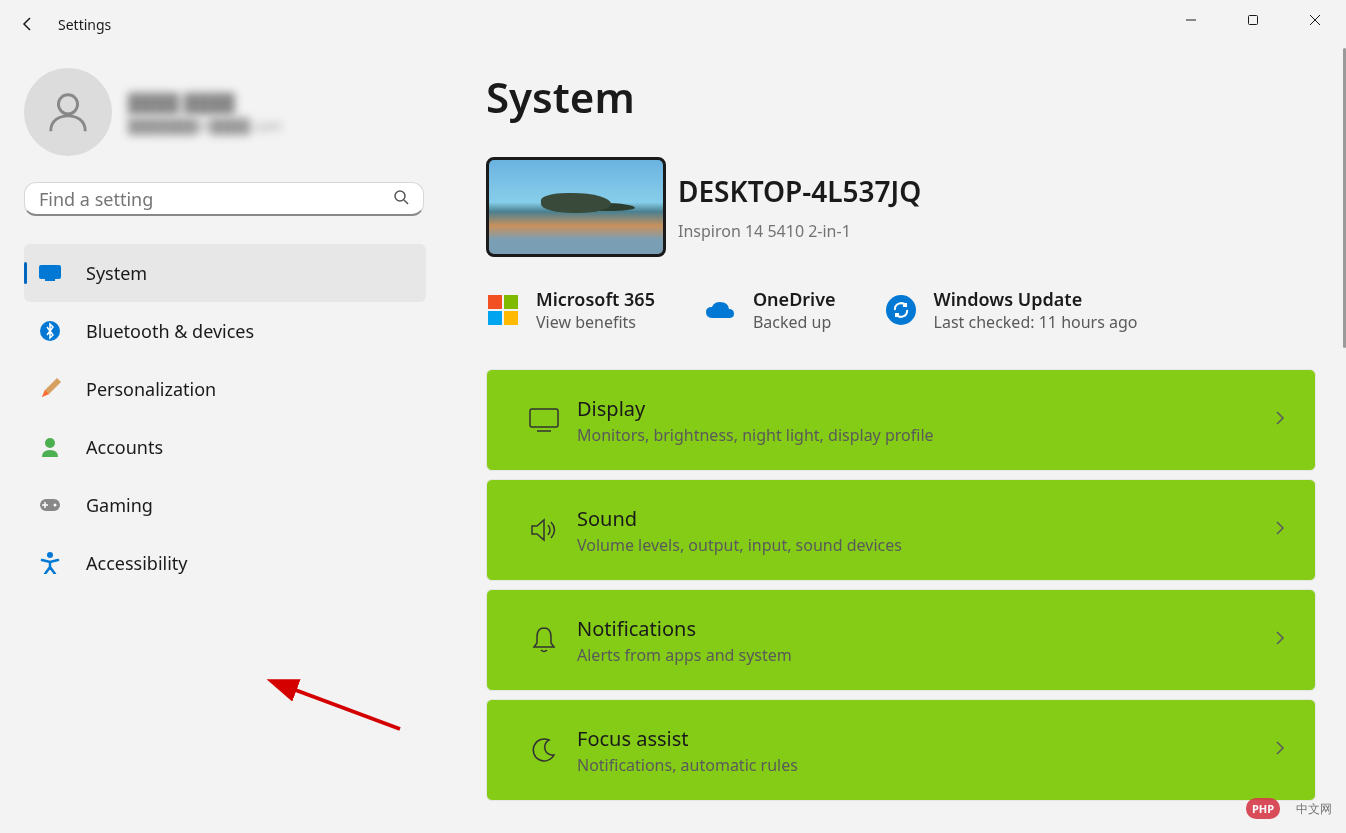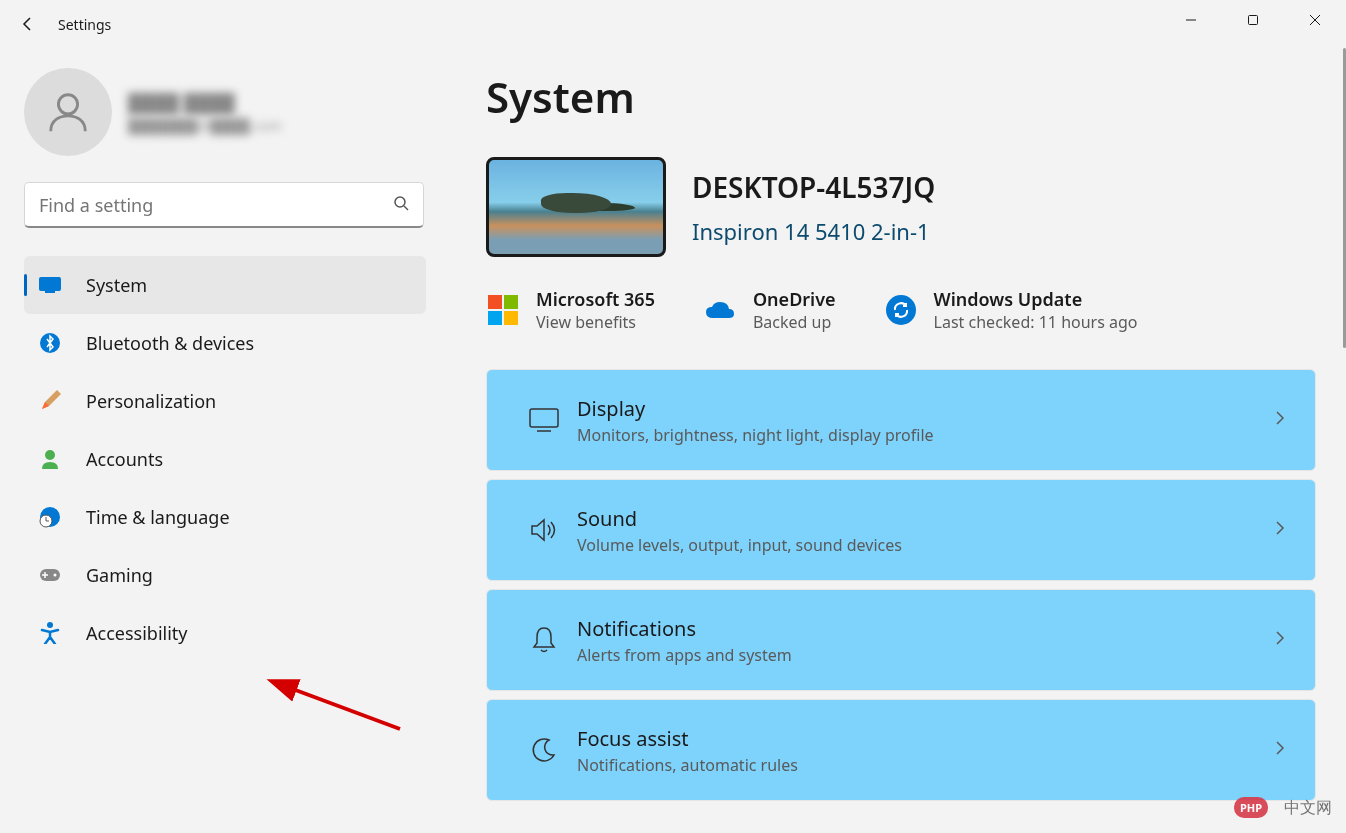--- a/index.html
+++ b/index.html
@@ -84,25 +84,25 @@
     }
     .user-text .useremail {
       color: #999;
       filter: blur(4px);
       font-size: 14px;
       margin-top: 2px;
     }
     .search-box {
       position: relative;
       width: 400px;
-      height: 46px;
+      height: 34px;
       background: #ffffff;
       border: 1px solid #d6d6d6;
       border-bottom: 2px solid #888;
-      border-radius: 5px;
+      border-radius: 12px;
       display: flex;
       align-items: center;
       padding: 0 14px;
       margin-bottom: 28px;
     }
     .search-box input {
       border: none;
       outline: none;
       flex: 1;
       font-size: 18px;
@@ -161,21 +161,21 @@
       position:relative;
     }
     .page-title {
       font-size: 42px;
       font-weight: 600;
       color: #1a1a1a;
       margin-bottom: 32px;
     }
     .device-header {
       display: flex;
-      gap: 26px;
+      gap: 12px;
       align-items: center;
       margin-bottom: 30px;
     }
     .device-preview {
       width: 180px;
       height: 100px;
       border: 3px solid #1a1a1a;
       border-radius: 8px;
       background: linear-gradient(to bottom, #6bb3e0 0%, #87ceeb 45%, #4a8090 55%, #c9915d 70%, #7a9fb5 85%);
       position: relative;
@@ -188,22 +188,22 @@
       background:#3a4a3a;
       border-radius:40% 60% 50% 50%;
       box-shadow: 30px 4px 0 -6px #2d3d2d, -26px 6px 0 -10px #2d3d2d;
     }
     .device-name {
       font-size: 28px;
       font-weight: 600;
       color: #1a1a1a;
     }
     .device-model {
-      font-size: 22px;
-      color: #0c4a6e;
+      font-size: 16px;
+      color: #737373;
       margin-top: 10px;
     }
     .device-rename {
       font-size: 18px;
       color: #0067c0;
       cursor: pointer;
       margin-top: 5px;
     }
 
     .status-row {
@@ -246,21 +246,21 @@
       color: #5a5a5a;
     }
     .onedrive-icon svg { width:30px; height:20px; }
     .update-icon {
       width:30px;height:30px;border-radius:50%;
       background:#0078d4;
       display:flex;align-items:center;justify-content:center;
     }
 
     .setting-card {
-      background: #7dd3fc;
+      background: #84cc16;
       border:1px solid #e6e6e6;
       border-radius: 6px;
       height: 102px;
       margin-bottom: 8px;
       display: flex;
       align-items: center;
       padding: 0 30px 0 24px;
       cursor: pointer;
     }
     .card-icon-wrap {
@@ -309,21 +309,21 @@
     .watermark .logo{
       background:#d73a49;
       color:#fff;
       font-weight:700;
       font-size:11px;
       border-radius:10px;
       padding:3px 6px;
     }
     .watermark .wm-text{
       color:#666;
-      font-size:16px;
+      font-size:12px;
     }
   </style>
 </head>
 <body>
 
 <div class="titlebar">
   <div class="back-btn">
     <svg width="16" height="16" viewBox="0 0 16 16" fill="none">
       <path d="M10 2 L4 8 L10 14" stroke="#1a1a1a" stroke-width="1.5" fill="none"></path>
     </svg>
@@ -402,31 +402,20 @@
         <span class="nav-label">Personalization</span>
       </li>
       <li class="nav-item">
         <span class="nav-icon">
           <svg width="20" height="20" viewBox="0 0 20 20">
               <circle cx="10" cy="6" r="5" fill="#4caf50"></circle>
               <path d="M2 20 Q2 13 10 13 Q18 13 18 20 Z" fill="#4caf50"></path>
             </svg>
         </span>
         <span class="nav-label">Accounts</span>
-      </li>
-      <li class="nav-item">
-        <span class="nav-icon">
-          <svg width="22" height="22" viewBox="0 0 22 22">
-              <circle cx="11" cy="11" r="10" fill="#0078d4"></circle>
-              <circle cx="7" cy="15" r="6" fill="#fff" stroke="#555" stroke-width="1"></circle>
-              <line x1="7" y1="15" x2="7" y2="11" stroke="#555"></line>
-              <line x1="7" y1="15" x2="10" y2="15" stroke="#555"></line>
-            </svg>
-        </span>
-        <span class="nav-label">Time &amp; language</span>
       </li>
       <li class="nav-item">
         <span class="nav-icon">
           <svg width="24" height="16" viewBox="0 0 24 16">
               <rect x="2" y="2" width="20" height="12" rx="6" fill="#888"></rect>
               <circle cx="17" cy="8" r="1.5" fill="#fff"></circle>
               <line x1="7" y1="5" x2="7" y2="11" stroke="#fff" stroke-width="1.5"></line>
               <line x1="4" y1="8" x2="10" y2="8" stroke="#fff" stroke-width="1.5"></line>
             </svg>
         </span>

